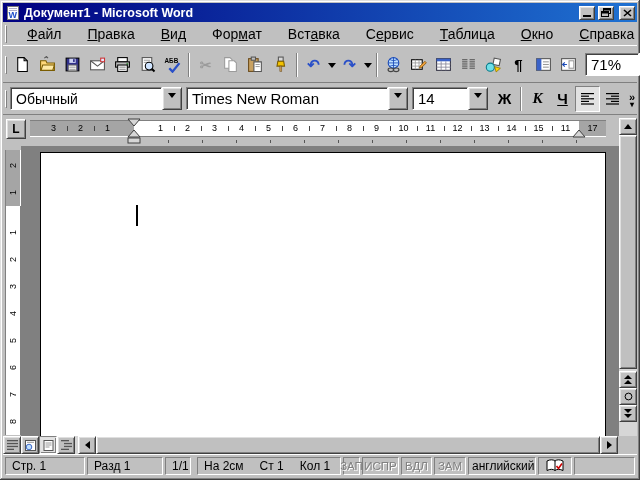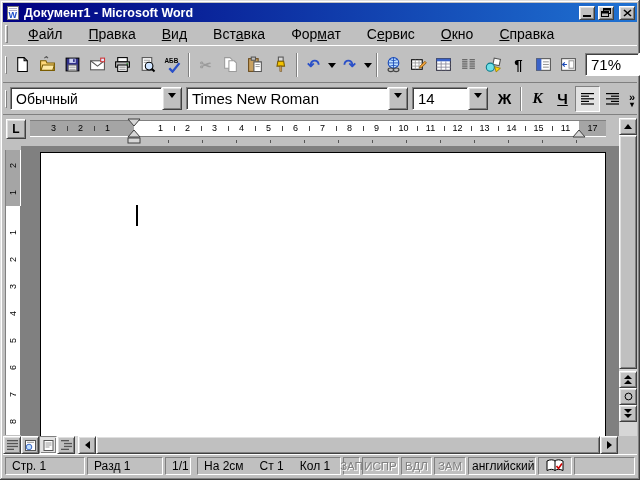--- a/index.html
+++ b/index.html
@@ -111,23 +111,24 @@
           <path d="M1 1l7 6M8 1L1 7" stroke="#000" stroke-width="1.6"></path>
         </svg>
       </div>
   </div>
 
   <div class="menubar">
     <div class="grip"></div>
     <div class="menu-item"><span></span><span class="key">Ф</span><span>айл</span></div>
     <div class="menu-item"><span></span><span class="key">П</span><span>равка</span></div>
     <div class="menu-item"><span></span><span class="key">В</span><span>ид</span></div>
+    <div class="menu-item"><span>Фор</span><span class="key">м</span><span>ат</span></div>
     <div class="menu-item"><span>Вст</span><span class="key">а</span><span>вка</span></div>
-    <div class="menu-item"><span>Фор</span><span class="key">м</span><span>ат</span></div>
     <div class="menu-item"><span>С</span><span class="key">е</span><span>рвис</span></div>
+    <div class="menu-item"><span></span><span class="key">Т</span><span>аблица</span></div>
     <div class="menu-item"><span></span><span class="key">О</span><span>кно</span></div>
     <div class="menu-item"><span></span><span class="key">С</span><span>правка</span></div>
   </div>
 
   <div class="toolbar std">
     <div class="grip"></div>
     <div class="tb-btn">
         <svg width="17" height="17" viewBox="0 0 16 16">
           <path d="M3.5 1.5h6l3 3v10h-9z" fill="#fff" stroke="#000"></path>
           <path d="M9.5 1.5v3h3" fill="none" stroke="#000"></path>

